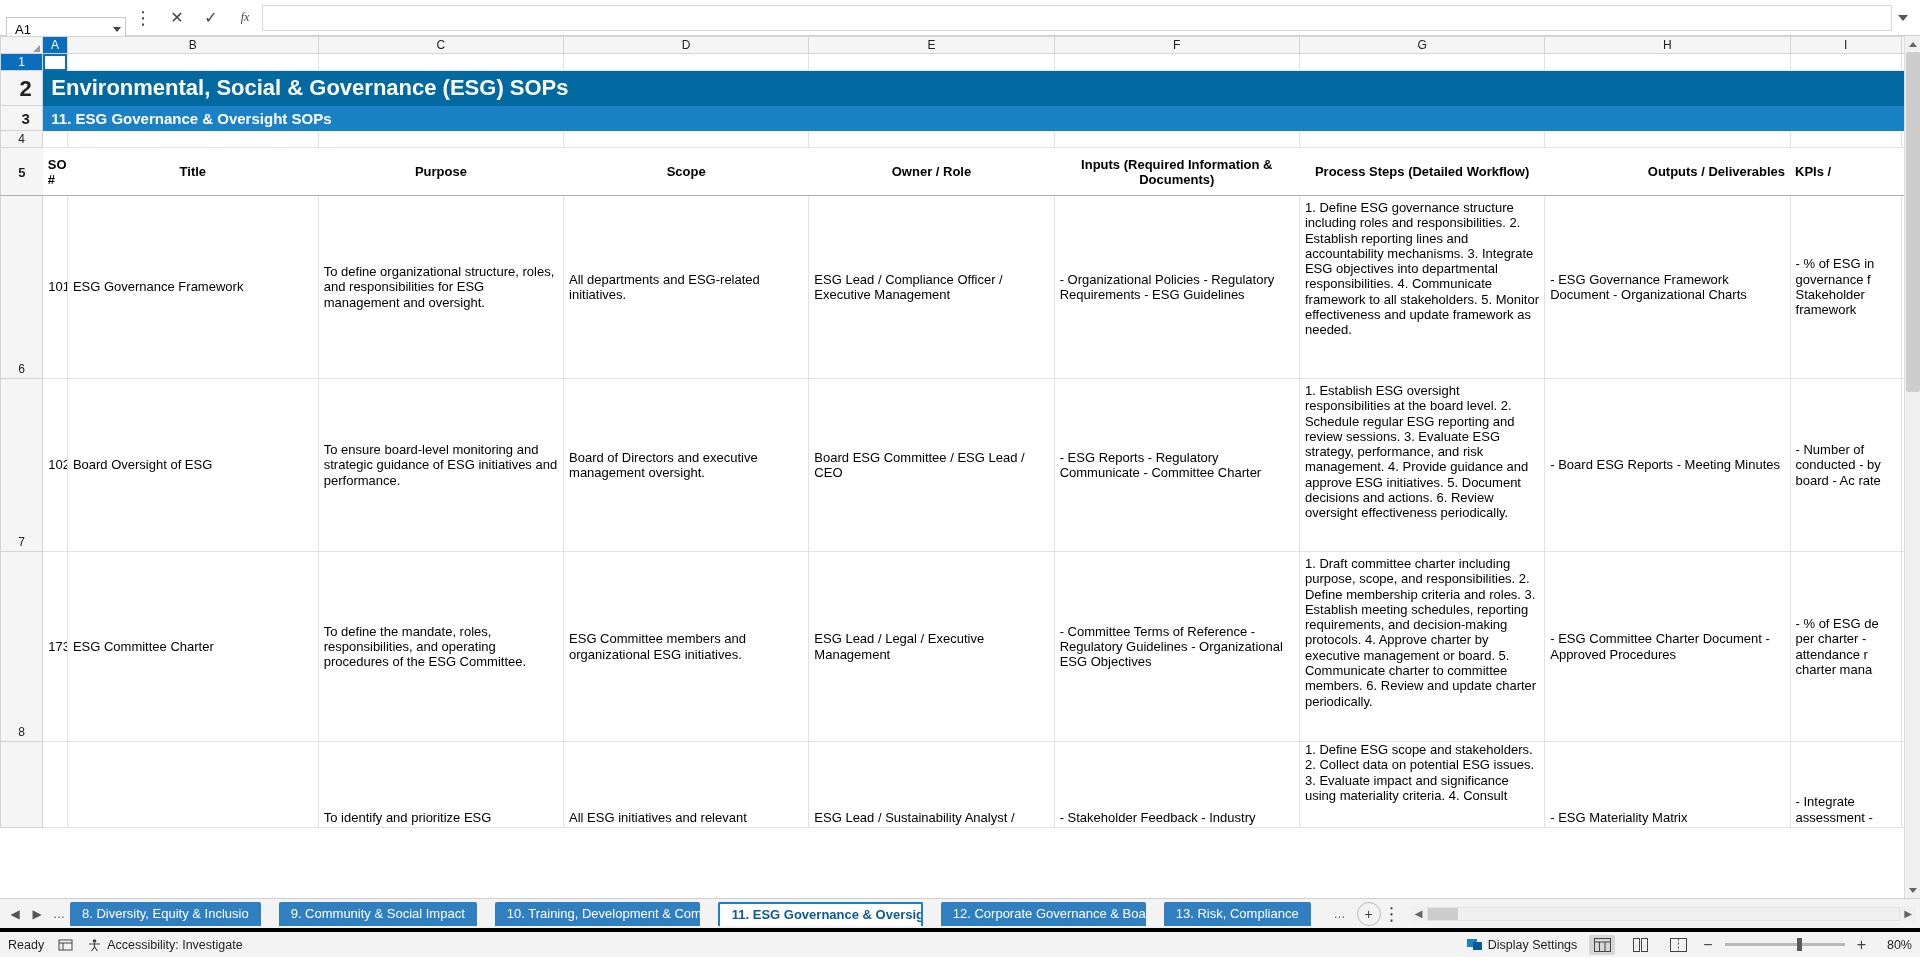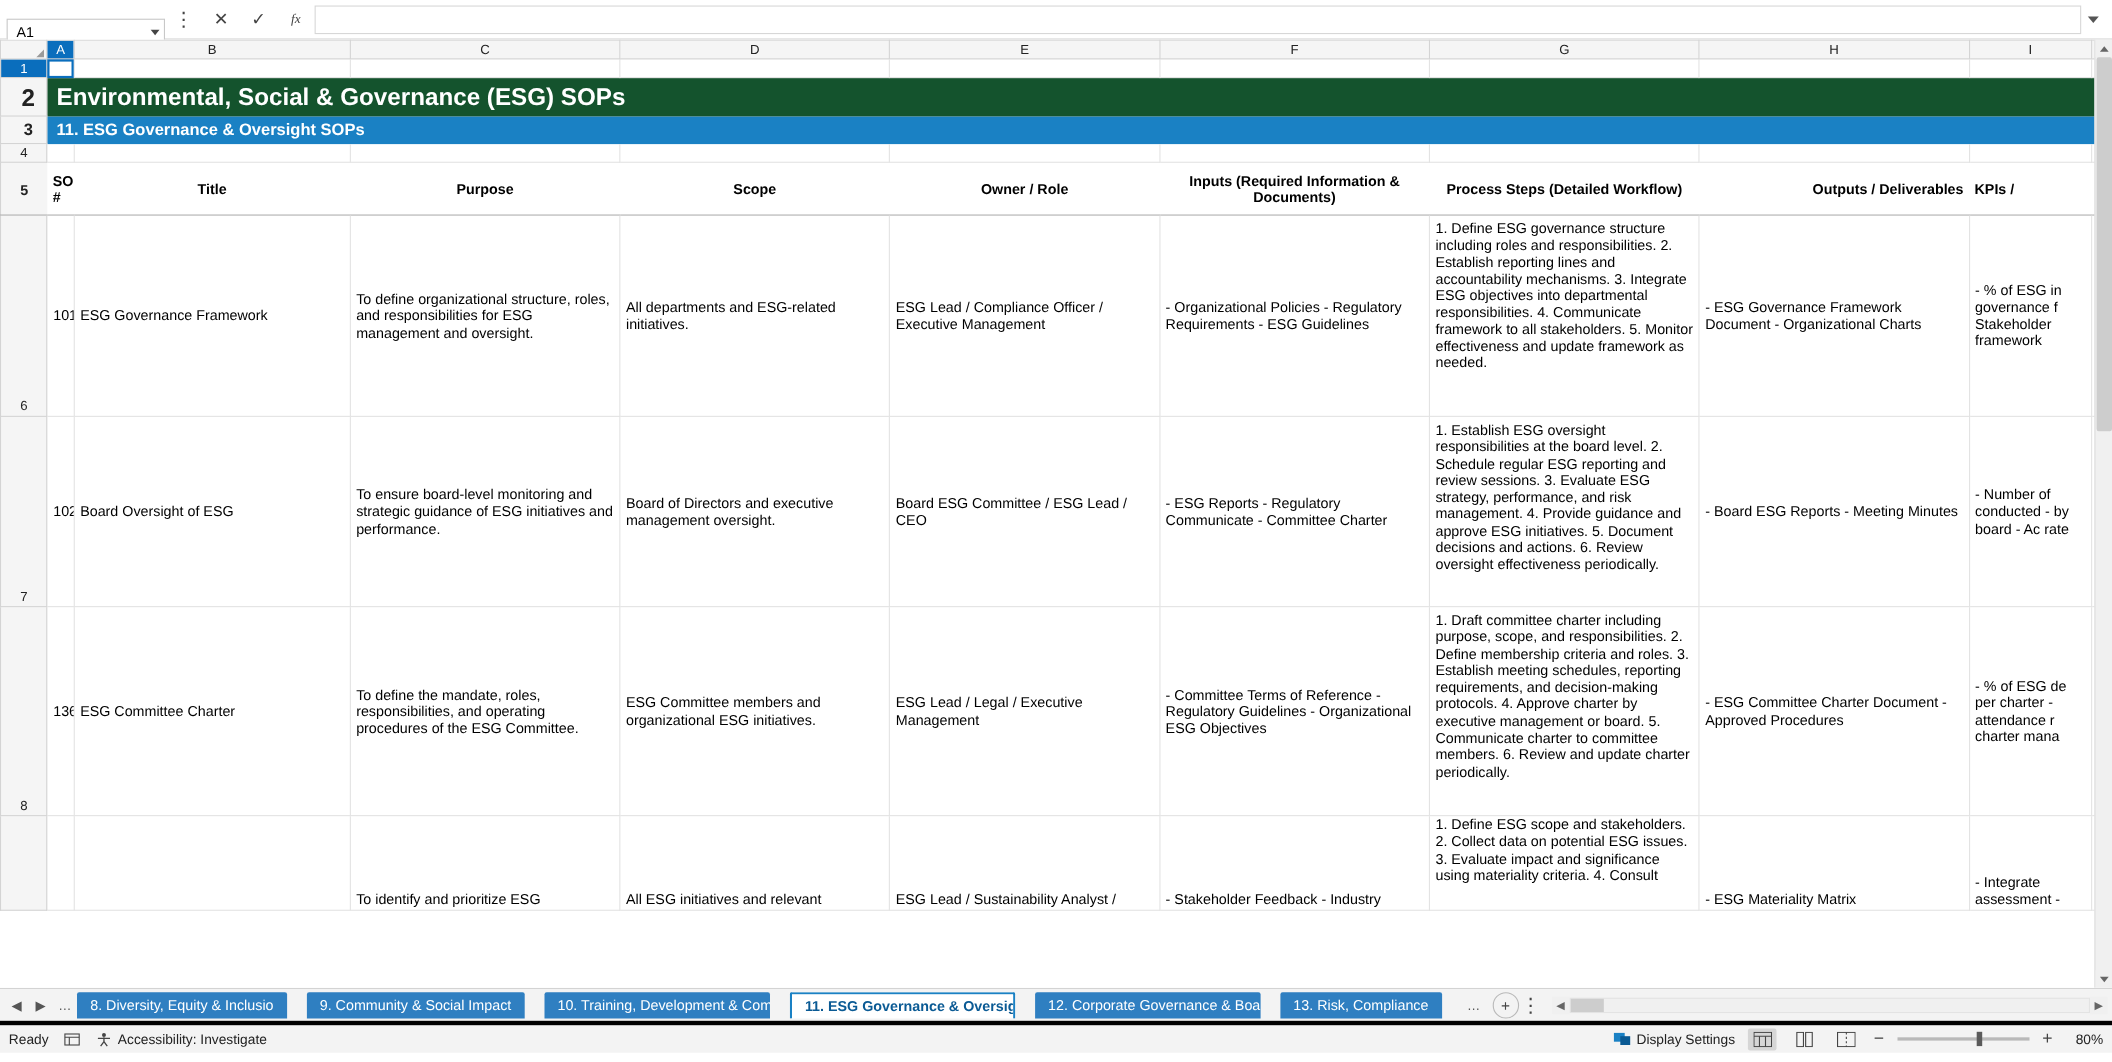--- a/index.html
+++ b/index.html
@@ -15,21 +15,21 @@
   
   .formula-bar {
     display: flex; align-items: center;
     height: 36px;
     background: #ffffff;
     border-bottom: 1px solid #d0d0d0;
     padding: 0 6px;
     gap: 0;
   }
   .namebox {
-    width: 144px; height: 26px;
+    width: 120px; height: 26px;
     border: 1px solid #c8c8c8;
     background: #fff;
     display: flex; align-items: center;
     padding: 0 4px 0 8px;
     font-size: 13px;
     position: relative;
     margin-top: 24px;
   }
   .namebox .nb-text { flex: 1; }
   .namebox .caret {
@@ -113,21 +113,21 @@
     border-left: none;
     vertical-align: top;
     padding: 2px 5px;
     font-size: 13px;
     line-height: 15.3px;
     overflow: hidden;
   }
   .rowhdr { text-align: center; vertical-align: top; padding-top: 1px; }
 
   .title-row td {
-    background: #14532d;
+    background: #0369a1;
     color: #ffffff;
     font-size: 22px;
     font-weight: bold;
     vertical-align: middle;
     padding-left: 8px;
     border: none;
   }
   .sub-row td {
     background: #1a81c4;
     color: #ffffff;
@@ -396,21 +396,21 @@
       <td class="cell row-sep">Board ESG Committee / ESG Lead / CEO</td>
       <td class="cell row-sep">- ESG Reports - Regulatory Communicate - Committee Charter</td>
       <td class="cell row-sep" style="vertical-align:top;padding-top:4px">1. Establish ESG oversight responsibilities at the board level. 2. Schedule regular ESG reporting and review sessions. 3. Evaluate ESG strategy, performance, and risk management. 4. Provide guidance and approve ESG initiatives. 5. Document decisions and actions. 6. Review oversight effectiveness periodically.</td>
       <td class="cell row-sep">- Board ESG Reports - Meeting Minutes</td>
       <td class="cell row-sep">- Number of conducted - by board - Ac rate</td>
       <td class="cell row-sep"></td>
     </tr>
 
     <tr class="data-row" style="height:190px">
       <td class="rowhdr" style="vertical-align:bottom;padding-bottom:2px">8</td>
-      <td class="cell row-sep sopnum">136</td>
+      <td class="cell row-sep sopnum">173</td>
       <td class="cell row-sep">ESG Committee Charter</td>
       <td class="cell row-sep">To define the mandate, roles, responsibilities, and operating procedures of the ESG Committee.</td>
       <td class="cell row-sep">ESG Committee members and organizational ESG initiatives.</td>
       <td class="cell row-sep">ESG Lead / Legal / Executive Management</td>
       <td class="cell row-sep">- Committee Terms of Reference - Regulatory Guidelines - Organizational ESG Objectives</td>
       <td class="cell row-sep" style="vertical-align:top;padding-top:4px">1. Draft committee charter including purpose, scope, and responsibilities. 2. Define membership criteria and roles. 3. Establish meeting schedules, reporting requirements, and decision-making protocols. 4. Approve charter by executive management or board. 5. Communicate charter to committee members. 6. Review and update charter periodically.</td>
       <td class="cell row-sep">- ESG Committee Charter Document - Approved Procedures</td>
       <td class="cell row-sep">- % of ESG de per charter - attendance r charter mana</td>
       <td class="cell row-sep"></td>
     </tr>

